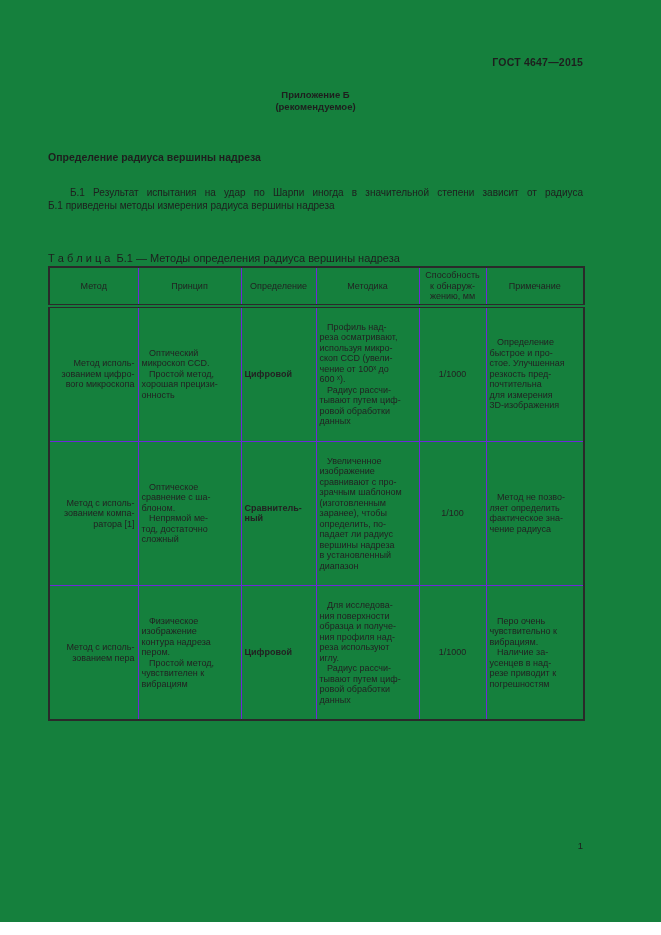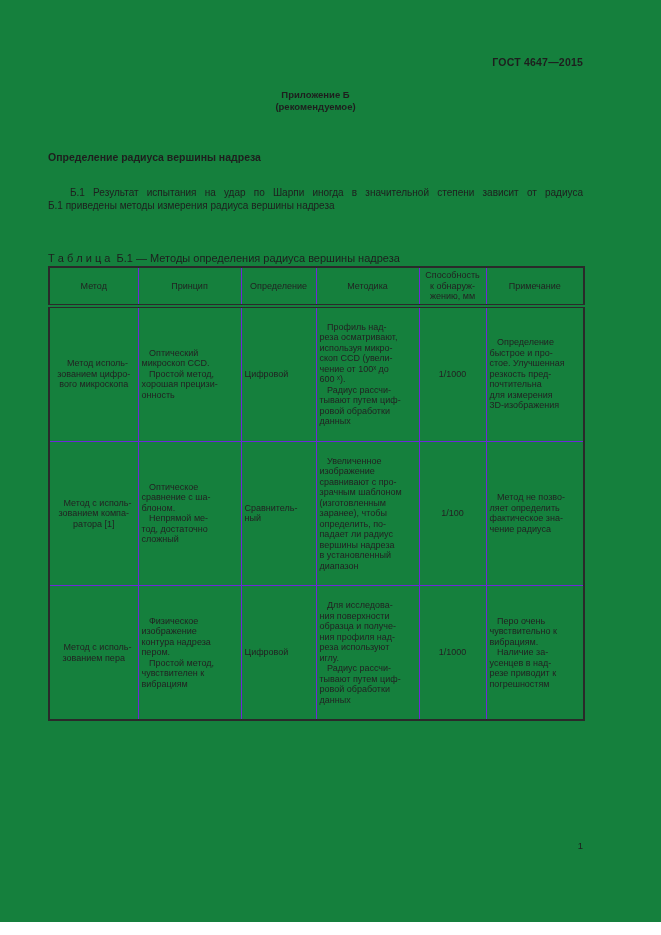--- a/index.html
+++ b/index.html
@@ -39,23 +39,23 @@
   }
   table.gost, table.gost th, table.gost td { border:1px solid #6d28d9; }
   table.gost { border:2px solid #2a2a2a; }
   table.gost thead th {
     border-bottom:4px double #2a2a2a;
     font-weight:normal; text-align:center; vertical-align:middle;
     height:34px; padding:2px 2px;
   }
   table.gost td { vertical-align:middle; padding:14px 3px; }
   .cell { white-space:pre-line; }
-  td.c0 { text-align:center; padding-left:8px;  padding-right:4px; }
+  td.c0 { text-align:right; padding-left:8px;  padding-right:4px; }
   td.c1 { text-align:left; padding-left:7px;  padding-right:3px; }
-  td.c2 { text-align:left; padding-left:10px; padding-right:3px; }
+  td.c2 { text-align:left; padding-left:10px; padding-right:3px;font-weight:bold; }
   td.c3 { text-align:left; vertical-align:top; padding:3px 4px 3px 7px; }
   td.c4 { text-align:center; }
   td.c5 { text-align:left; padding-left:6px;  padding-right:3px; }
   tr.r0 { height:120px; }
   tr.r1 { height:118px; }
   tr.r2 { height:113px; }
   .page-number {
     position:absolute; top:840px; right:78px;
     font-size:9.5px;
   }

